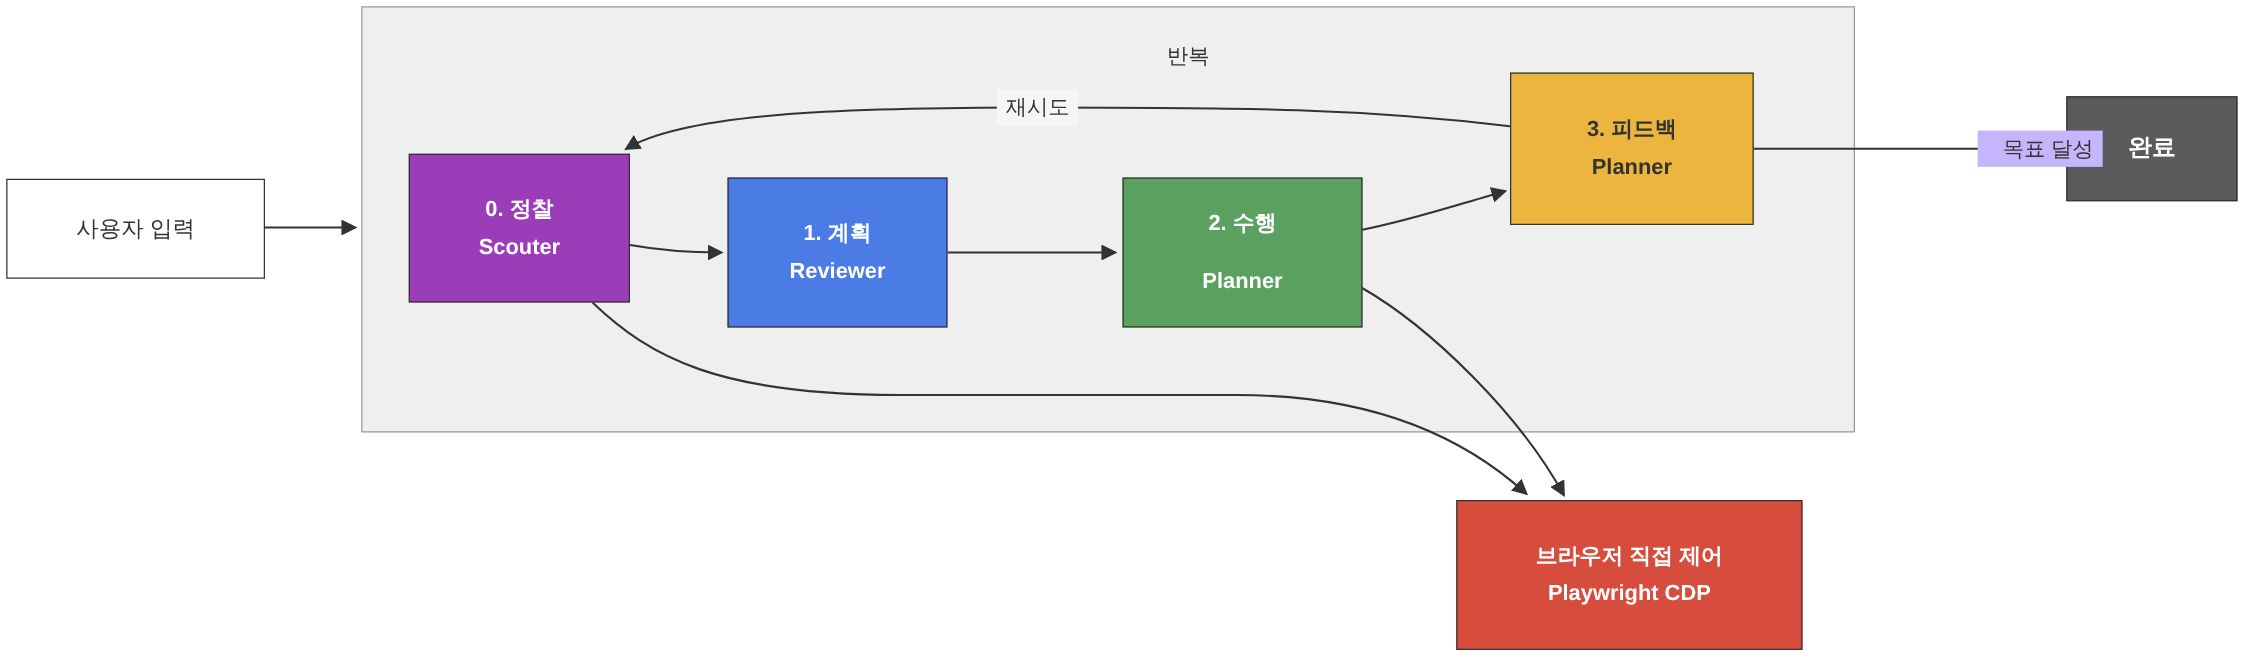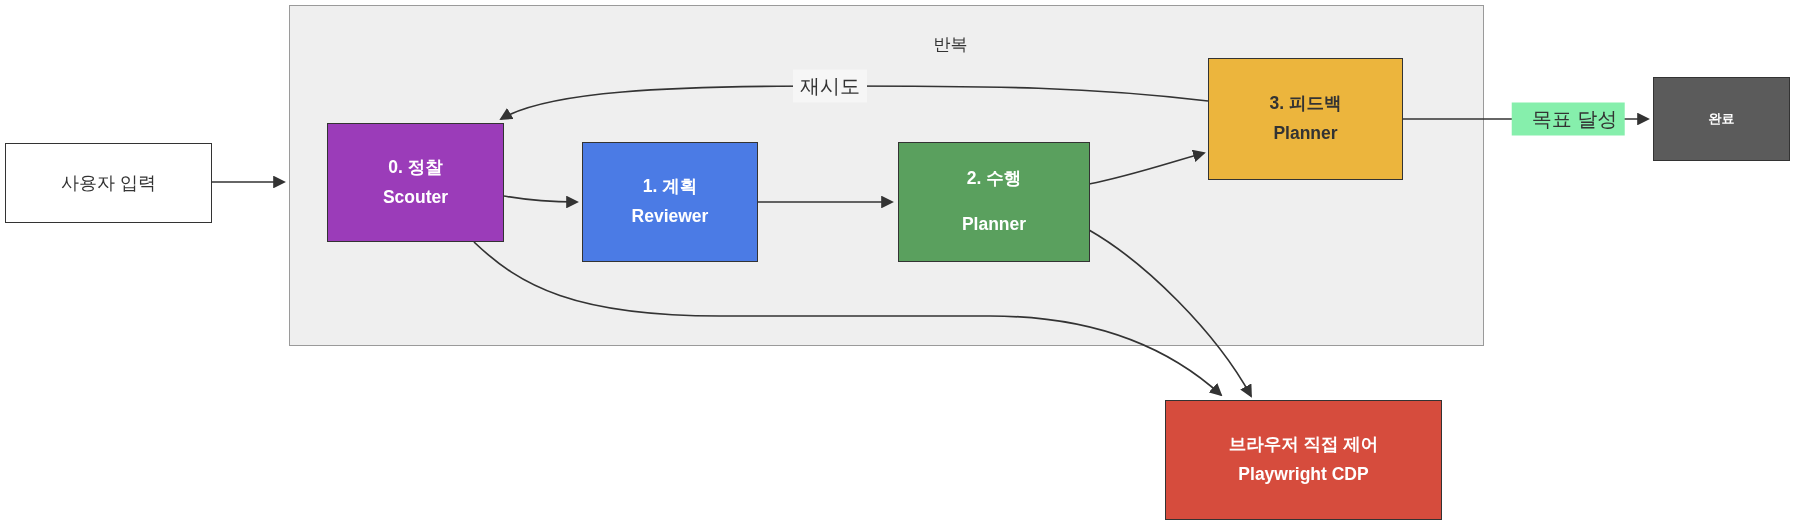--- a/index.html
+++ b/index.html
@@ -77,37 +77,37 @@
     background: #5AA05E; color: #ffffff; font-weight: bold; gap: 16px;
   }
   .node-reviewer {
     left: 1208px; top: 58px; width: 195px; height: 122px;
     background: #ECB53D; color: #333333; font-weight: bold;
   }
   .node-done {
     left: 1653px; top: 77px; width: 137px; height: 84px;
     background: #5B5B5B; color: #ffffff; font-weight: bold;
   }
-  .node-done .nline { font-size: 13px; }
+  .node-done .nline { font-size: 19px; }
   .node-playwright {
     left: 1165px; top: 400px; width: 277px; height: 120px;
     background: #D64C3D; color: #ffffff; font-weight: bold;
   }
 
   .edge-label {
     position: absolute;
     transform: translate(-50%, -50%);
-    font-size: 20px;
+    font-size: 17px;
     color: #333333;
     padding: 3px 7px;
     z-index: 2;
     white-space: nowrap;
   }
   .edge-label-retry { left: 830px; top: 86px; background: #f6f6f6; }
-  .edge-label-goal  { left: 1568px; top: 119px; background: #86efac; padding-left: 20px; }
+  .edge-label-goal  { left: 1632px; top: 119px; background: #c4b5fd; padding-left: 20px; }
 </style>
 </head>
 <body>
 
 <div class="canvas">
 
   <div class="loop-container"></div>
   <div class="loop-label">반복</div>
 
   <svg class="edges" viewBox="0 0 1794 530" xmlns="http://www.w3.org/2000/svg">

